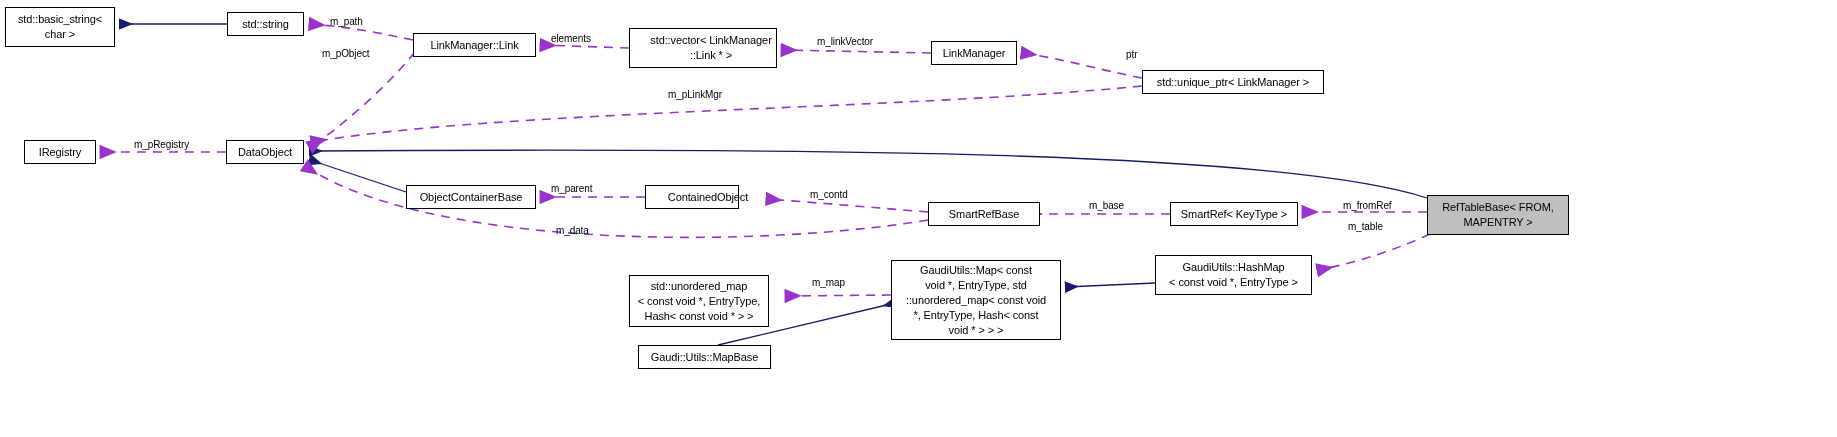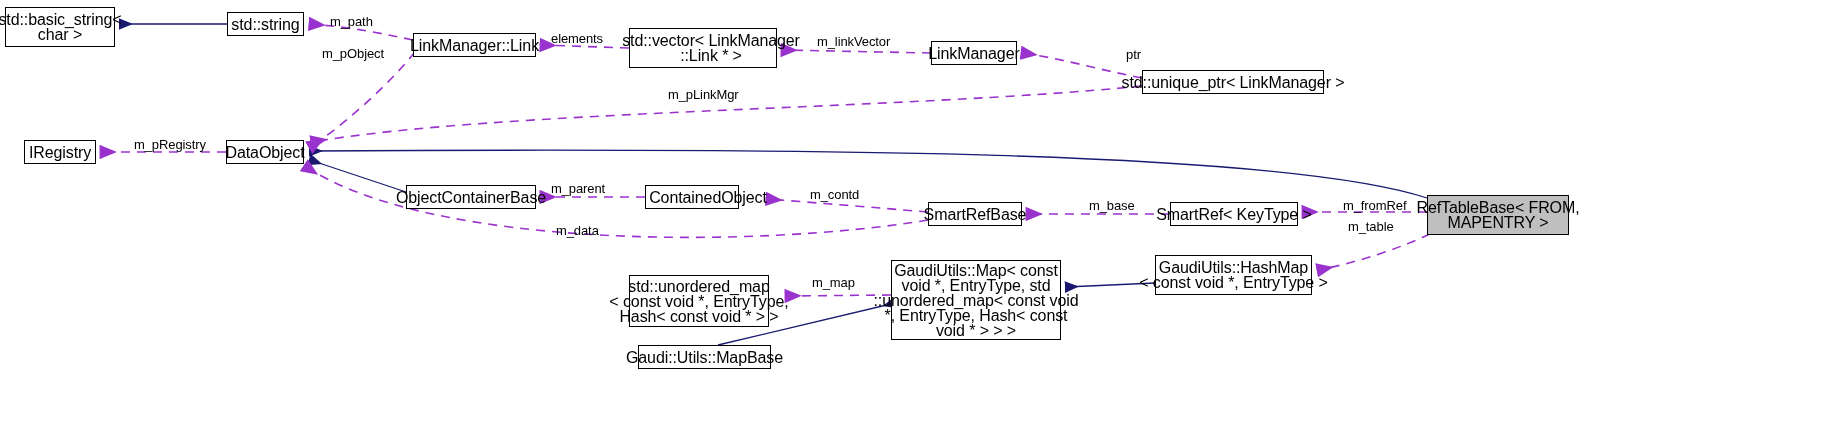--- a/index.html
+++ b/index.html
@@ -22,35 +22,35 @@
     width: 1837px;
     height: 437px;
     pointer-events: none;
   }
   .node {
     position: absolute;
     box-sizing: border-box;
     border: 1px solid #000000;
     background: #ffffff;
     color: #000000;
-    font-size: 16px;
+    font-size: 11px;
     line-height: 15px;
     display: flex;
     align-items: center;
     justify-content: center;
     text-align: center;
     white-space: pre;
     letter-spacing: -0.1px;
   }
   .node.highlight {
     background: #bfbfbf;
   }
   .edge-label {
     position: absolute;
-    font-size: 13px;
+    font-size: 10px;
     line-height: 14px;
     color: #000000;
     white-space: pre;
     background: transparent;
     letter-spacing: -0.1px;
   }
 </style>
 </head>
 <body>
 
@@ -98,21 +98,21 @@
       <div class="node" style="left: 227px; top: 12px; width: 77px; height: 24px;">std::string</div>
       <div class="node" style="left: 413px; top: 33px; width: 123px; height: 24px;">LinkManager::Link</div>
       <div class="node" style="left: 629px; top: 28px; width: 148px; height: 40px; padding-left: 16px;">std::vector&lt; LinkManager
 ::Link * &gt;</div>
       <div class="node" style="left: 931px; top: 41px; width: 86px; height: 24px;">LinkManager</div>
       <div class="node" style="left: 1142px; top: 70px; width: 182px; height: 24px;">std::unique_ptr&lt; LinkManager &gt;</div>
       <div class="node" style="left: 24px; top: 140px; width: 72px; height: 24px;">IRegistry</div>
       <div class="node" style="left: 226px; top: 140px; width: 78px; height: 24px;">DataObject</div>
       <div class="node" style="left: 406px; top: 185px; width: 130px; height: 24px;">ObjectContainerBase</div>
       <div class="node" style="left: 645px; top: 185px; width: 94px; height: 24px; padding-left: 32px;">ContainedObject</div>
-      <div class="node" style="left: 928px; top: 202px; width: 94px; height: 24px;">SmartRefBase</div>
+      <div class="node" style="left: 928px; top: 202px; width: 112px; height: 24px;">SmartRefBase</div>
       <div class="node" style="left: 1170px; top: 202px; width: 128px; height: 24px;">SmartRef&lt; KeyType &gt;</div>
       <div class="node highlight" style="left: 1427px; top: 195px; width: 142px; height: 40px;">RefTableBase&lt; FROM,
 MAPENTRY &gt;</div>
       <div class="node" style="left: 1155px; top: 255px; width: 157px; height: 40px;">GaudiUtils::HashMap
 &lt; const void *, EntryType &gt;</div>
       <div class="node" style="left: 891px; top: 260px; width: 170px; height: 80px;">GaudiUtils::Map&lt; const
 void *, EntryType, std
 ::unordered_map&lt; const void
 *, EntryType, Hash&lt; const
 void * &gt; &gt; &gt;</div>

